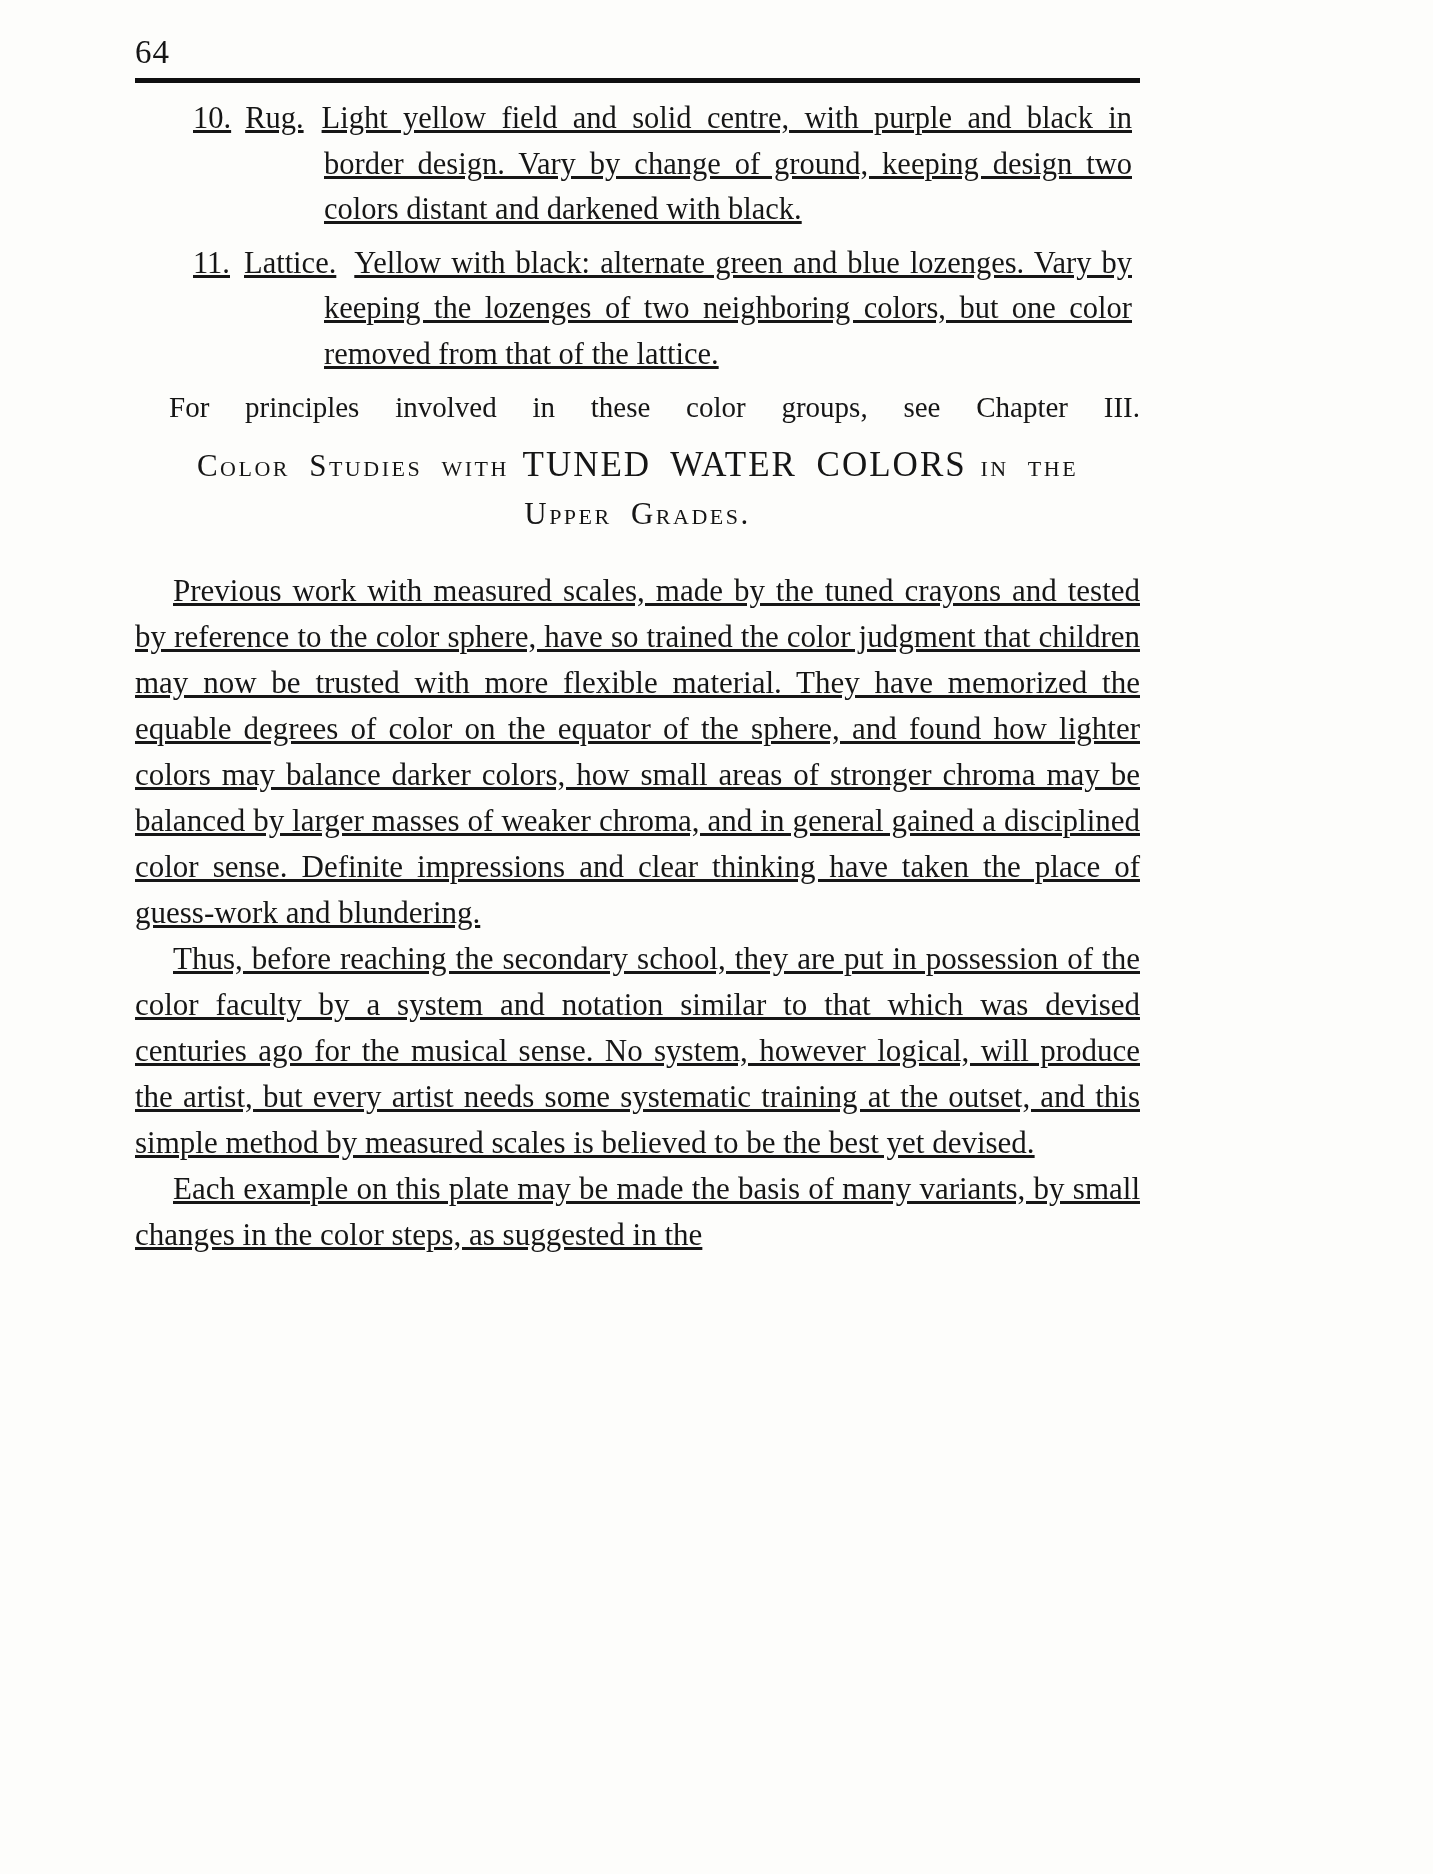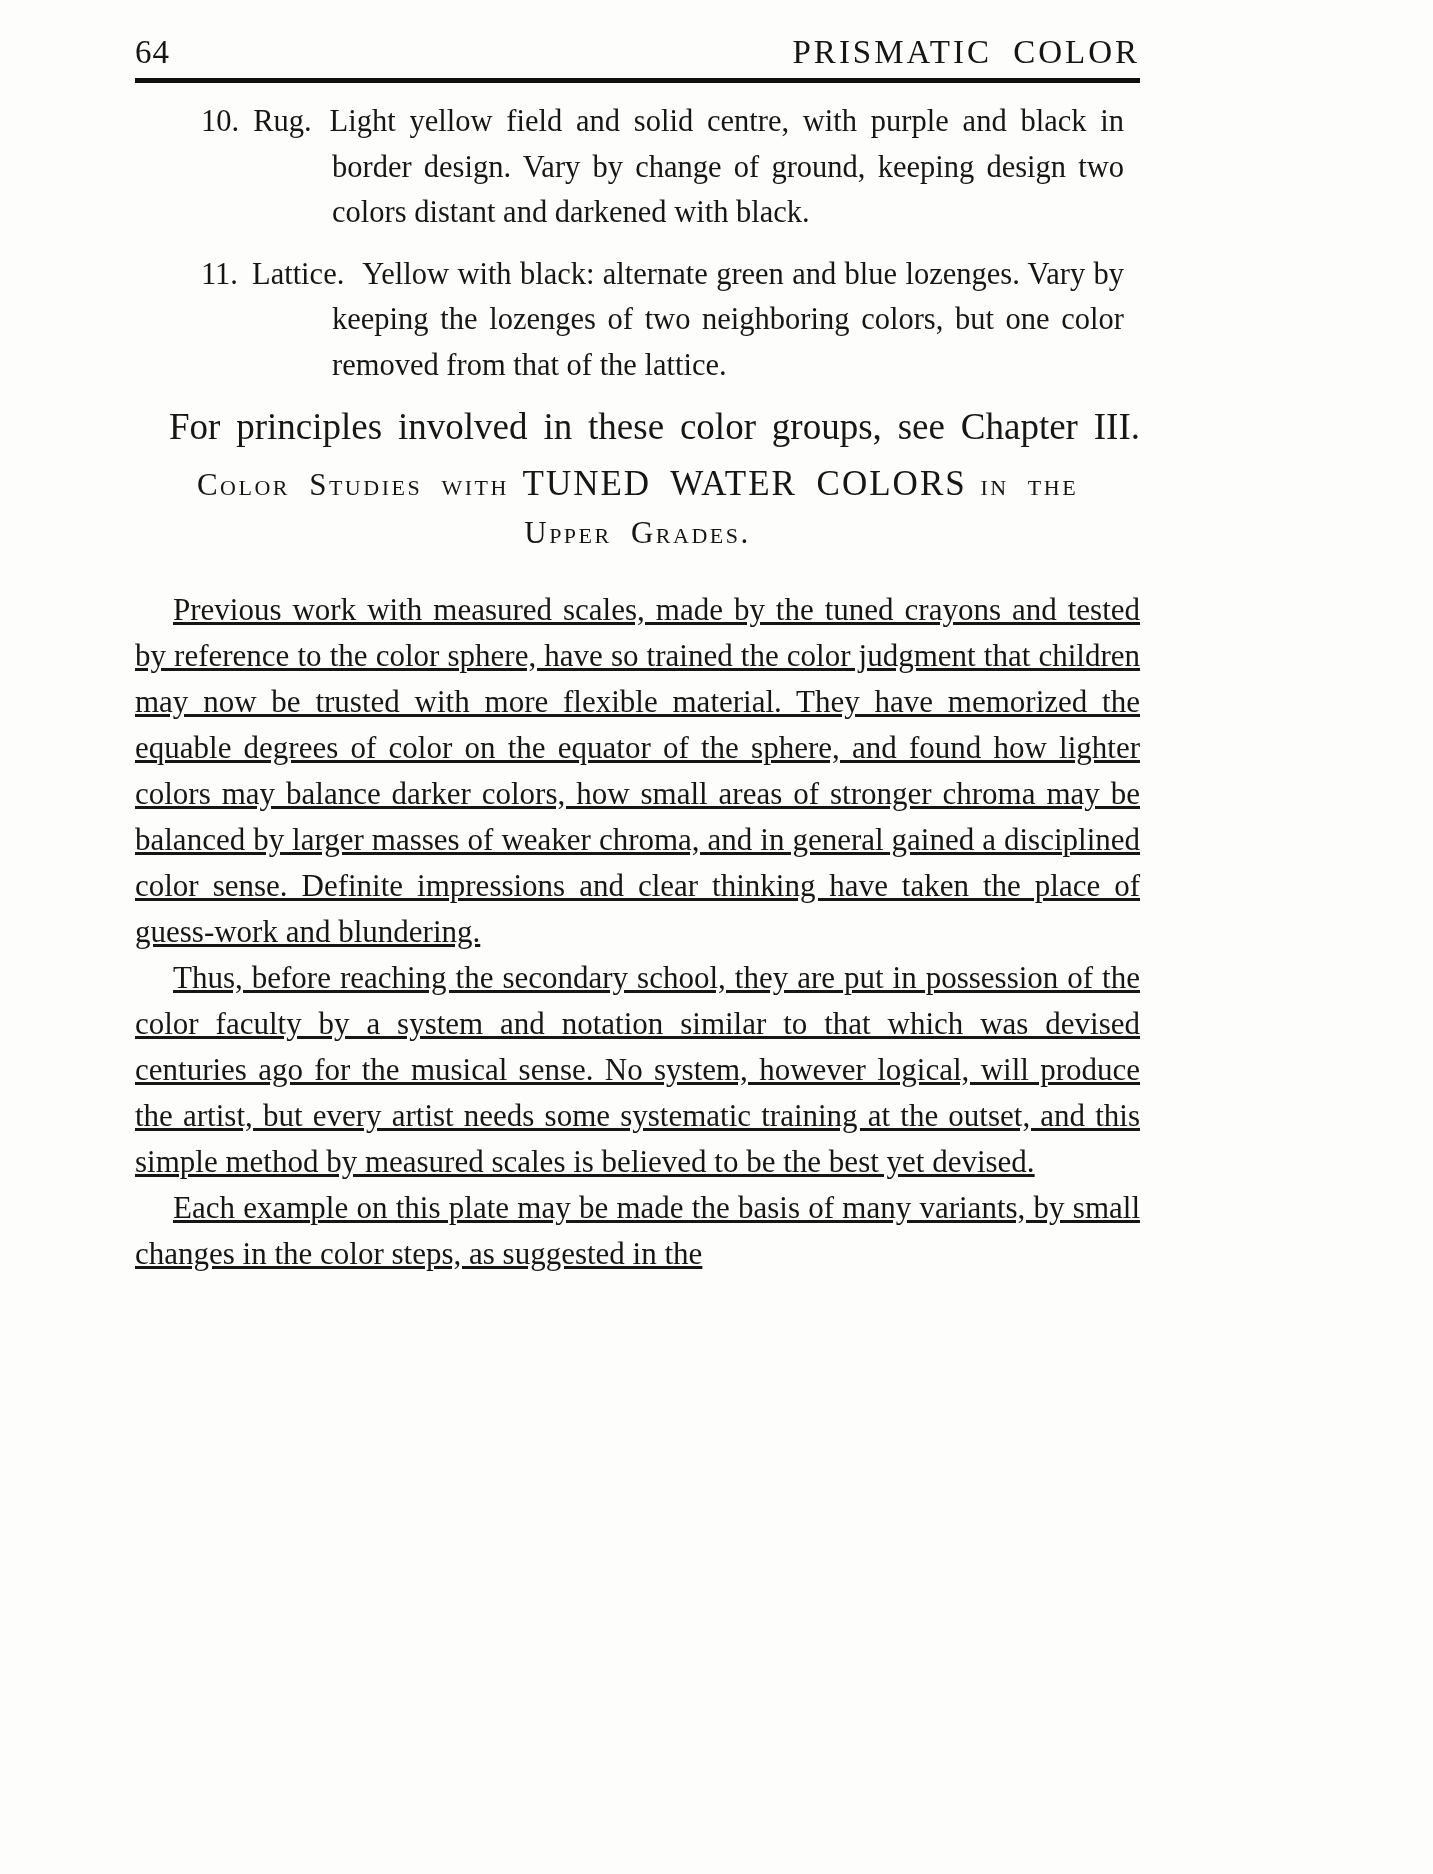--- a/index.html
+++ b/index.html
@@ -37,32 +37,33 @@
   .rule {
     border-bottom: 5px solid #101010;
     margin-top: 7px;
   }
   .list {
     margin-top: 13px;
     font-size: 30.5px;
     line-height: 45.5px;
   }
   .list-item {
-    margin: 16px;
+    margin: 8px;
     padding-left: 181px;
     text-indent: -131px;
     text-align: justify;
+    text-decoration: underline;
   }
   .item-term {
     margin-left: 14px;
     margin-right: 18px;
   }
   .closing {
     margin: 0;
-    font-size: 37px;
+    font-size: 29px;
     line-height: 45.5px;
     text-indent: 34px;
     text-align: justify;
     text-align-last: justify;
   }
   .plate-heading {
     margin: 42px 0 0 0;
     font-weight: normal;
     text-align: center;
     font-size: 33px;
@@ -97,21 +98,20 @@
     text-align: justify;
   }
 </style>
 </head>
 <body>
 
 <div class="page">
 
   <header class="header">
     <span class="page-number">64</span>
-    <span class="running-title">PRISMATIC COLOR</span>
   </header>
 
   <div class="rule"></div>
 
   <section class="list">
     <p class="list-item"><span class="item-number">10.</span><span class="item-term">Rug.</span><span class="item-text">Light yellow field and solid centre, with purple and black in border design. Vary by change of ground, keeping design two colors distant and darkened with black.</span></p>
 
     <p class="list-item"><span class="item-number">11.</span><span class="item-term">Lattice.</span><span class="item-text">Yellow with black: alternate green and blue lozenges. Vary by keeping the lozenges of two neighboring colors, but one color removed from that of the lattice.</span></p>
 
     <p class="closing">For principles involved in these color groups, see Chapter III.</p>

